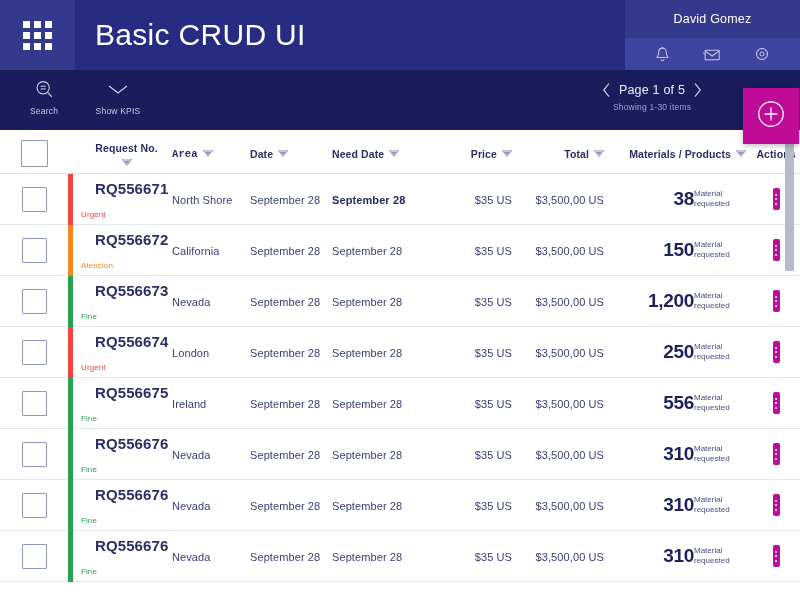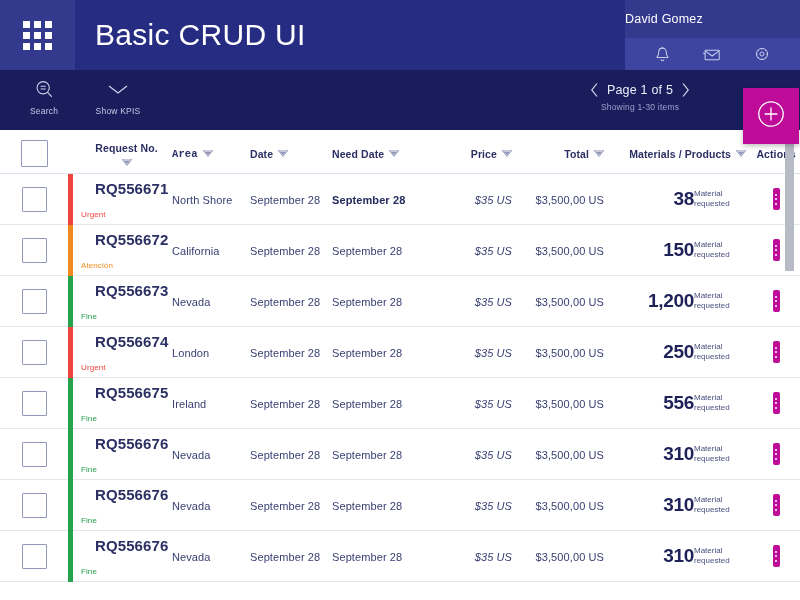--- a/index.html
+++ b/index.html
@@ -25,21 +25,21 @@
   .grid-icon { display:grid; grid-template-columns:repeat(3,7px); grid-template-rows:repeat(3,7px); gap:4px; }
   .grid-icon i { display:block; width:7px; height:7px; background:#fff; }
 
   .app-title {
     flex:1; display:flex; align-items:center;
     padding-left:20px;
     color:#ffffff; font-size:30px; font-weight:300; letter-spacing:0.3px;
   }
   .user-block {
     width:175px; height:70px; background:#333a8e;
-    display:flex; flex-direction:column; align-items:flex-start;
+    display:flex; flex-direction:column; align-items:center;
   }
   .user-name {
     height:38px; line-height:38px; color:#ffffff;
     font-size:12.5px; font-weight:400; letter-spacing:0.2px;
   }
   .user-icons {
     flex:1; width:175px; background:#3d45a0;
     display:flex; align-items:center; justify-content:space-around;
     padding:0 14px;
   }
@@ -52,21 +52,21 @@
   }
   .tool-left { position:absolute; left:18px; top:6px; display:flex; gap:22px; }
   .tool-btn {
     width:52px; display:flex; flex-direction:column; align-items:center;
     cursor:pointer; color:#ccd0e8;
   }
   .tool-btn .tlabel { font-size:8.5px; margin-top:4px; letter-spacing:.2px; color:#c3c8e4; white-space:nowrap; }
   .tool-ico { height:26px; display:flex; align-items:center; justify-content:center; }
 
   .pager {
-    position:absolute; right:80px; top:12px; text-align:center; width:160px;
+    position:absolute; right:68px; top:12px; text-align:center; width:160px;
   }
   .pager-row { display:flex; align-items:center; justify-content:center; gap:8px; color:#e3e5f4; }
   .chev { cursor:pointer; display:flex; align-items:center; }
   .pager-text { font-size:12.5px; color:#eceefa; letter-spacing:.2px; white-space:nowrap; }
   .pager-sub { margin-top:4px; font-size:8.5px; color:#9aa0cc; letter-spacing:.2px; }
 
   .fab {
     position:absolute; left:743px; top:88px; width:56px; height:56px;
     background:#bf0c98; display:flex; align-items:center; justify-content:center;
     cursor:pointer; z-index:20;
@@ -93,21 +93,21 @@
     border-bottom:1px solid #e4e7f0; position:relative;
   }
   .statusbar { position:absolute; left:68px; top:0; width:5px; height:51px; }
 
   
   .c-check { width:68px; display:flex; justify-content:center; align-items:center; }
   .c-req   { width:104px; padding-left:13px; }
   .c-area  { width:78px; }
   .c-date  { width:82px; }
   .c-need  { width:110px; }
-  .c-price { width:70px; text-align:right;font-style:italic; }
+  .c-price { width:70px; text-align:right; }
   .c-total { width:92px; text-align:right; }
   .c-mat   { width:148px; display:flex; align-items:center; justify-content:flex-end; gap:0; padding-right:6px;}
   .c-act   { width:48px; display:flex; justify-content:center; }
 
   .hd-check{ width:68px; display:flex; justify-content:center; }
   .hd-req  { width:104px; padding-left:13px;flex-direction:column; }
   .hd-area { width:78px;font-family:Liberation Mono, monospace; }
   .hd-date { width:82px; }
   .hd-need { width:110px; }
   .hd-price{ width:70px; justify-content:flex-end; }

